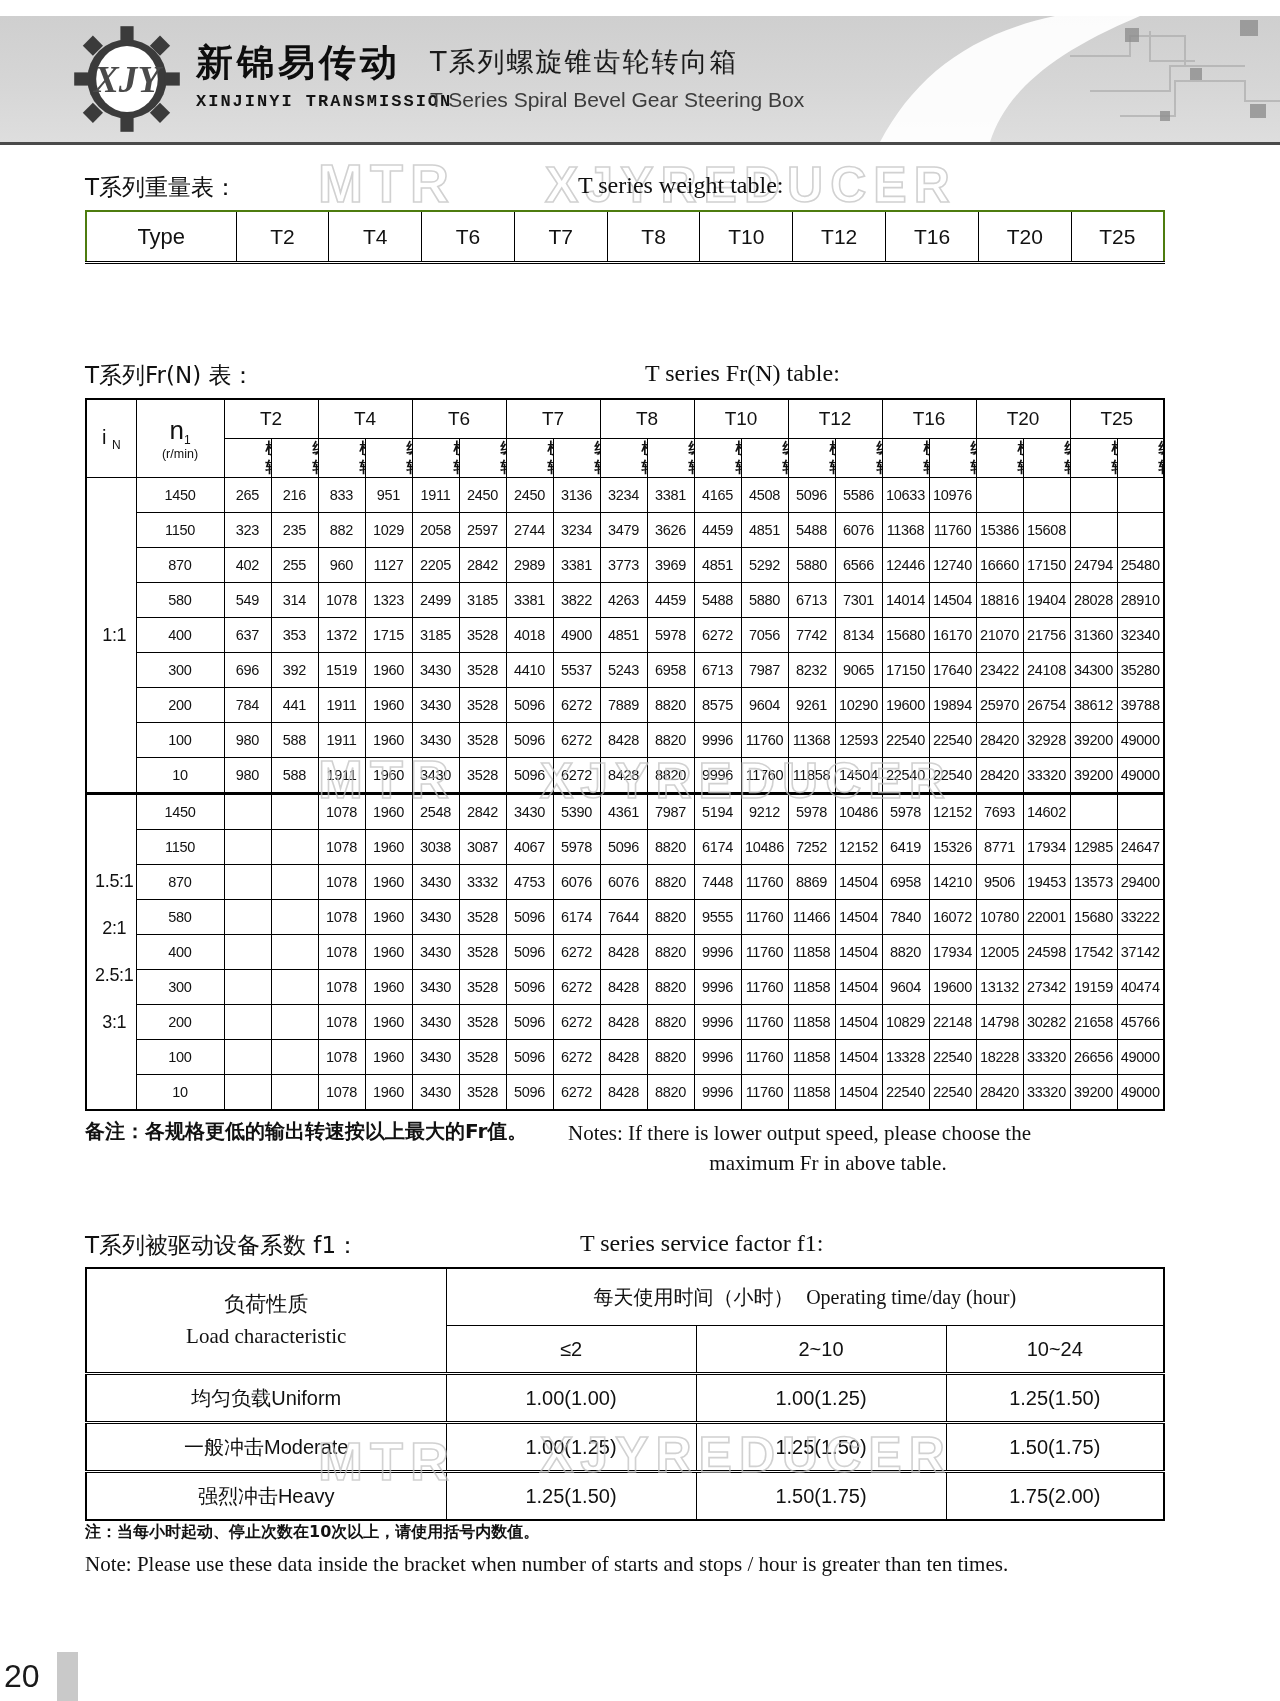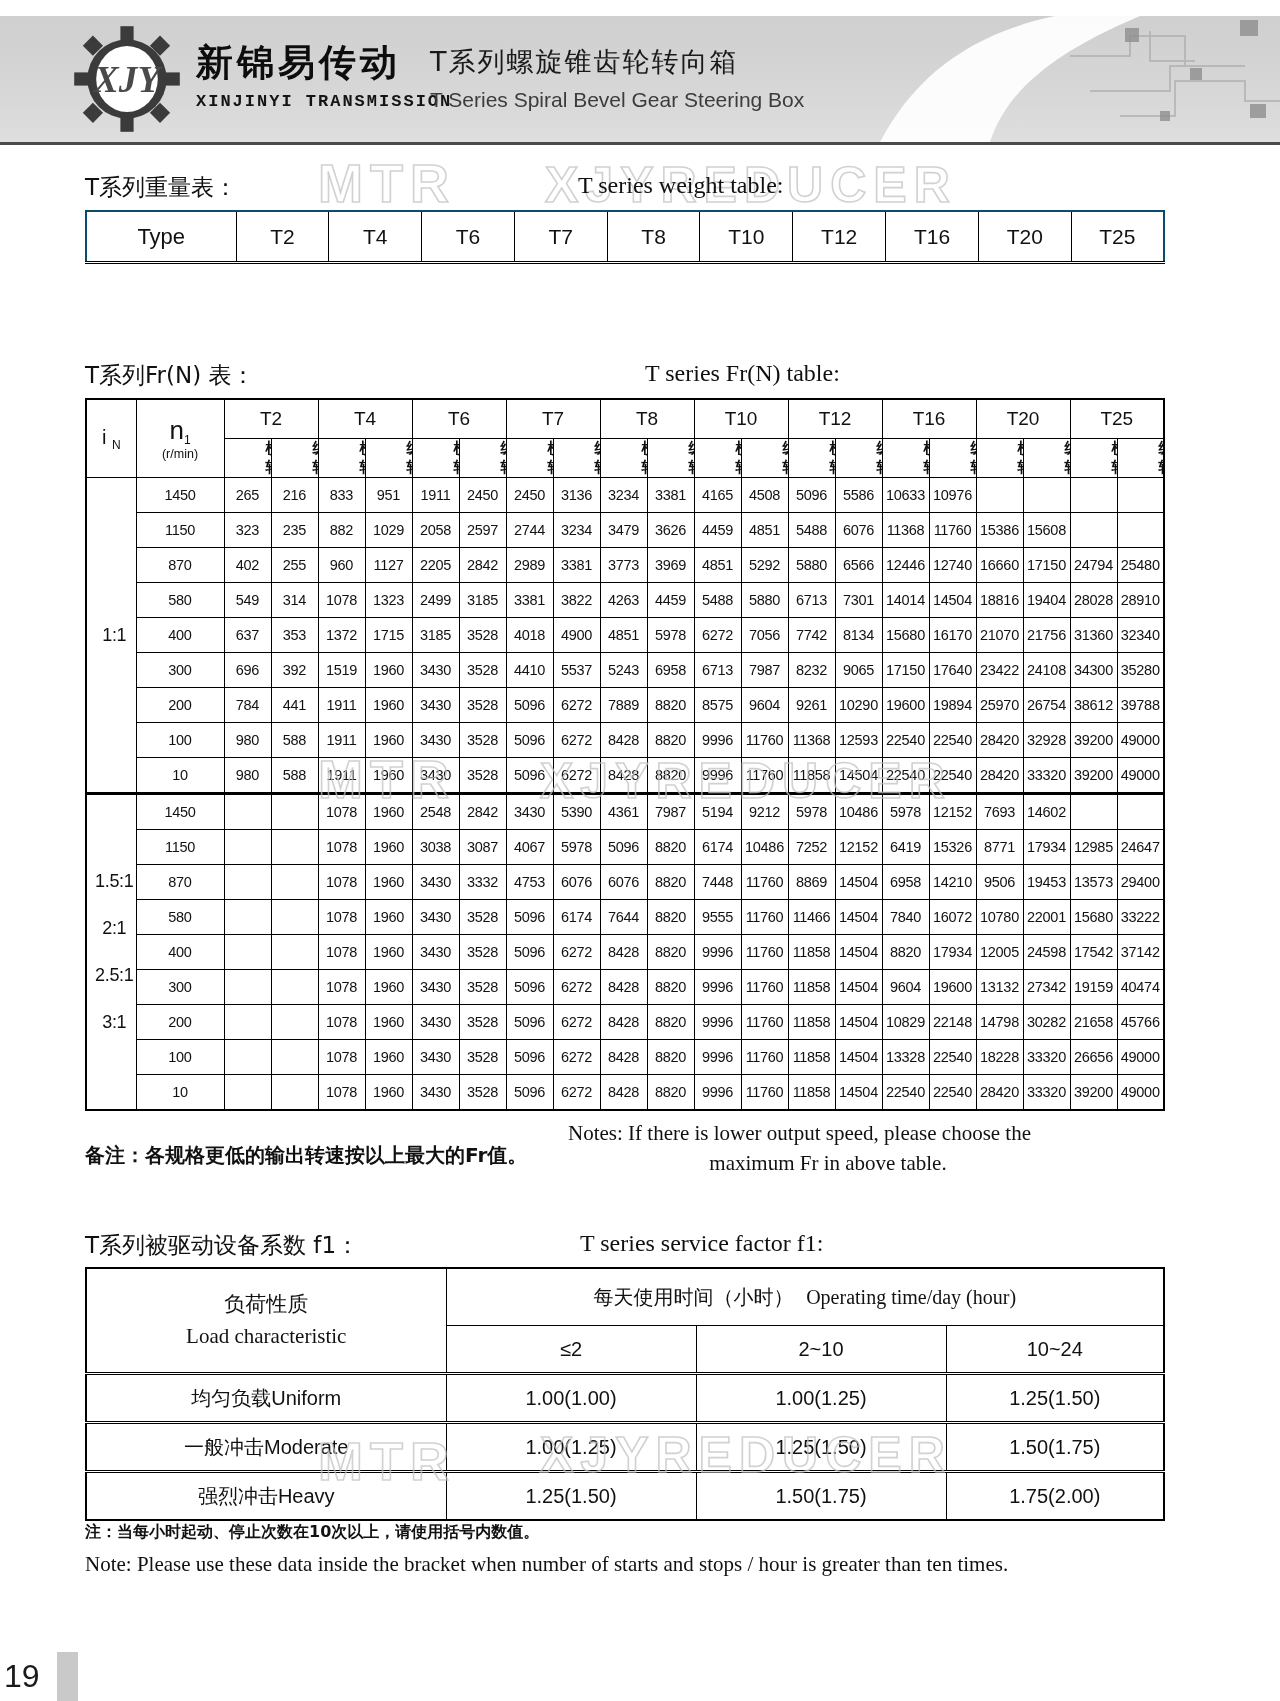--- a/index.html
+++ b/index.html
@@ -30,21 +30,21 @@
   }
   .wm.mtr { font-size:54px; }
   .wm.xjy { font-size:50px; }
   
   .sec-title-cn { position:absolute; left:85px; font-size:23px; color:#101010; font-family:"DejaVu Sans",sans-serif; z-index:7;}
   .sec-title-en { position:absolute; font-size:24px; color:#101010; font-family:"Liberation Serif","DejaVu Serif",serif; z-index:7;}
   
   table { border-collapse:collapse; table-layout:fixed; z-index:4; position:absolute; background:transparent; }
   td,th { border:1px solid #000; text-align:center; vertical-align:middle; padding:0; font-weight:normal; overflow:hidden; }
   
-  .wtbl { left:85px; top:210px; width:1078px; border:2px solid #0c4a6e; }
+  .wtbl { left:85px; top:210px; width:1078px; border:2px solid #4d7c0f; }
   .wtbl th, .wtbl td { height:49px; font-size:21px; }
   .wtbl tr:first-child th { border-bottom:3px double #000; }
   .wtbl .lab { font-size:22px; }
   
   .frt { left:85px; top:398px; width:1078px; border:2px solid #000; }
   .frt th { font-size:19px; }
   .frt .axis th { font-size:15px; font-weight:bold; height:34px; font-family:"DejaVu Sans",sans-serif;padding-left:41px; }
   .frt thead tr:first-child th { height:38px; }
   .frt tbody td { height:34px; font-size:14.5px; letter-spacing:-0.3px; }
   .frt tbody tr.sec-start td { border-top:3px solid #000; }
@@ -56,21 +56,21 @@
   .ratio-stack { display:flex; flex-direction:column; justify-content:center; align-items:center; height:100%; gap:26px;padding-left:6px; }
   .ratio-stack span { font-size:18px; }
   
   .svt { left:85px; top:1267px; width:1078px; border:2px solid #000; }
   .svt td, .svt th { font-size:20px; }
   .svt .loadhead { font-size:21px; line-height:1.5; font-family:"DejaVu Sans",sans-serif;}
   .svt tbody td { height:46px; border-top:3px double #000; }
   .svt .h1 { height:56px; font-family:"DejaVu Sans",sans-serif;}
   .svt .h2 { height:46px; }
   
-  .fr-note-cn { position:absolute; left:85px; top:1118px; font-size:20px; font-weight:bold; font-family:"DejaVu Sans",sans-serif; z-index:7;margin-top:24px;}
+  .fr-note-cn { position:absolute; left:85px; top:1118px; font-size:20px; font-weight:bold; font-family:"DejaVu Sans",sans-serif; z-index:7;}
   .fr-note-en { position:absolute; left:568px; top:1118px; width:520px; font-size:21px; font-family:"Liberation Serif","DejaVu Serif",serif; line-height:1.45; z-index:7;}
   .fr-note-en .l2 { display:block; text-align:center; }
   .foot-note-cn { position:absolute; left:85px; top:1522px; font-size:16px; font-weight:bold; font-family:"DejaVu Sans",sans-serif; }
   .foot-note-en { position:absolute; left:85px; top:1552px; font-size:21px; font-family:"Liberation Serif","DejaVu Serif",serif; }
   .page-num { position:absolute; left:4px; top:1658px; font-size:32px; color:#1a1a1a; }
   .page-num-bar { position:absolute; left:57px; top:1652px; width:21px; height:49px; background:#c9c9c9; }
 </style>
 </head>
 <body>
 
@@ -703,16 +703,16 @@
           <td>强烈冲击Heavy</td>
           <td>1.25(1.50)</td>
           <td>1.50(1.75)</td>
           <td>1.75(2.00)</td>
         </tr>
       </tbody>
   </table>
 
   <div class="foot-note-cn">注：当每小时起动、停止次数在10次以上，请使用括号内数值。</div>
   <div class="foot-note-en">Note: Please use these data inside the bracket when number of starts and stops / hour is greater than ten times.</div>
-  <div class="page-num">19</div>
+  <div class="page-num">20</div>
   <div class="page-num-bar"></div>
 
 </div>
 
 </body></html>

